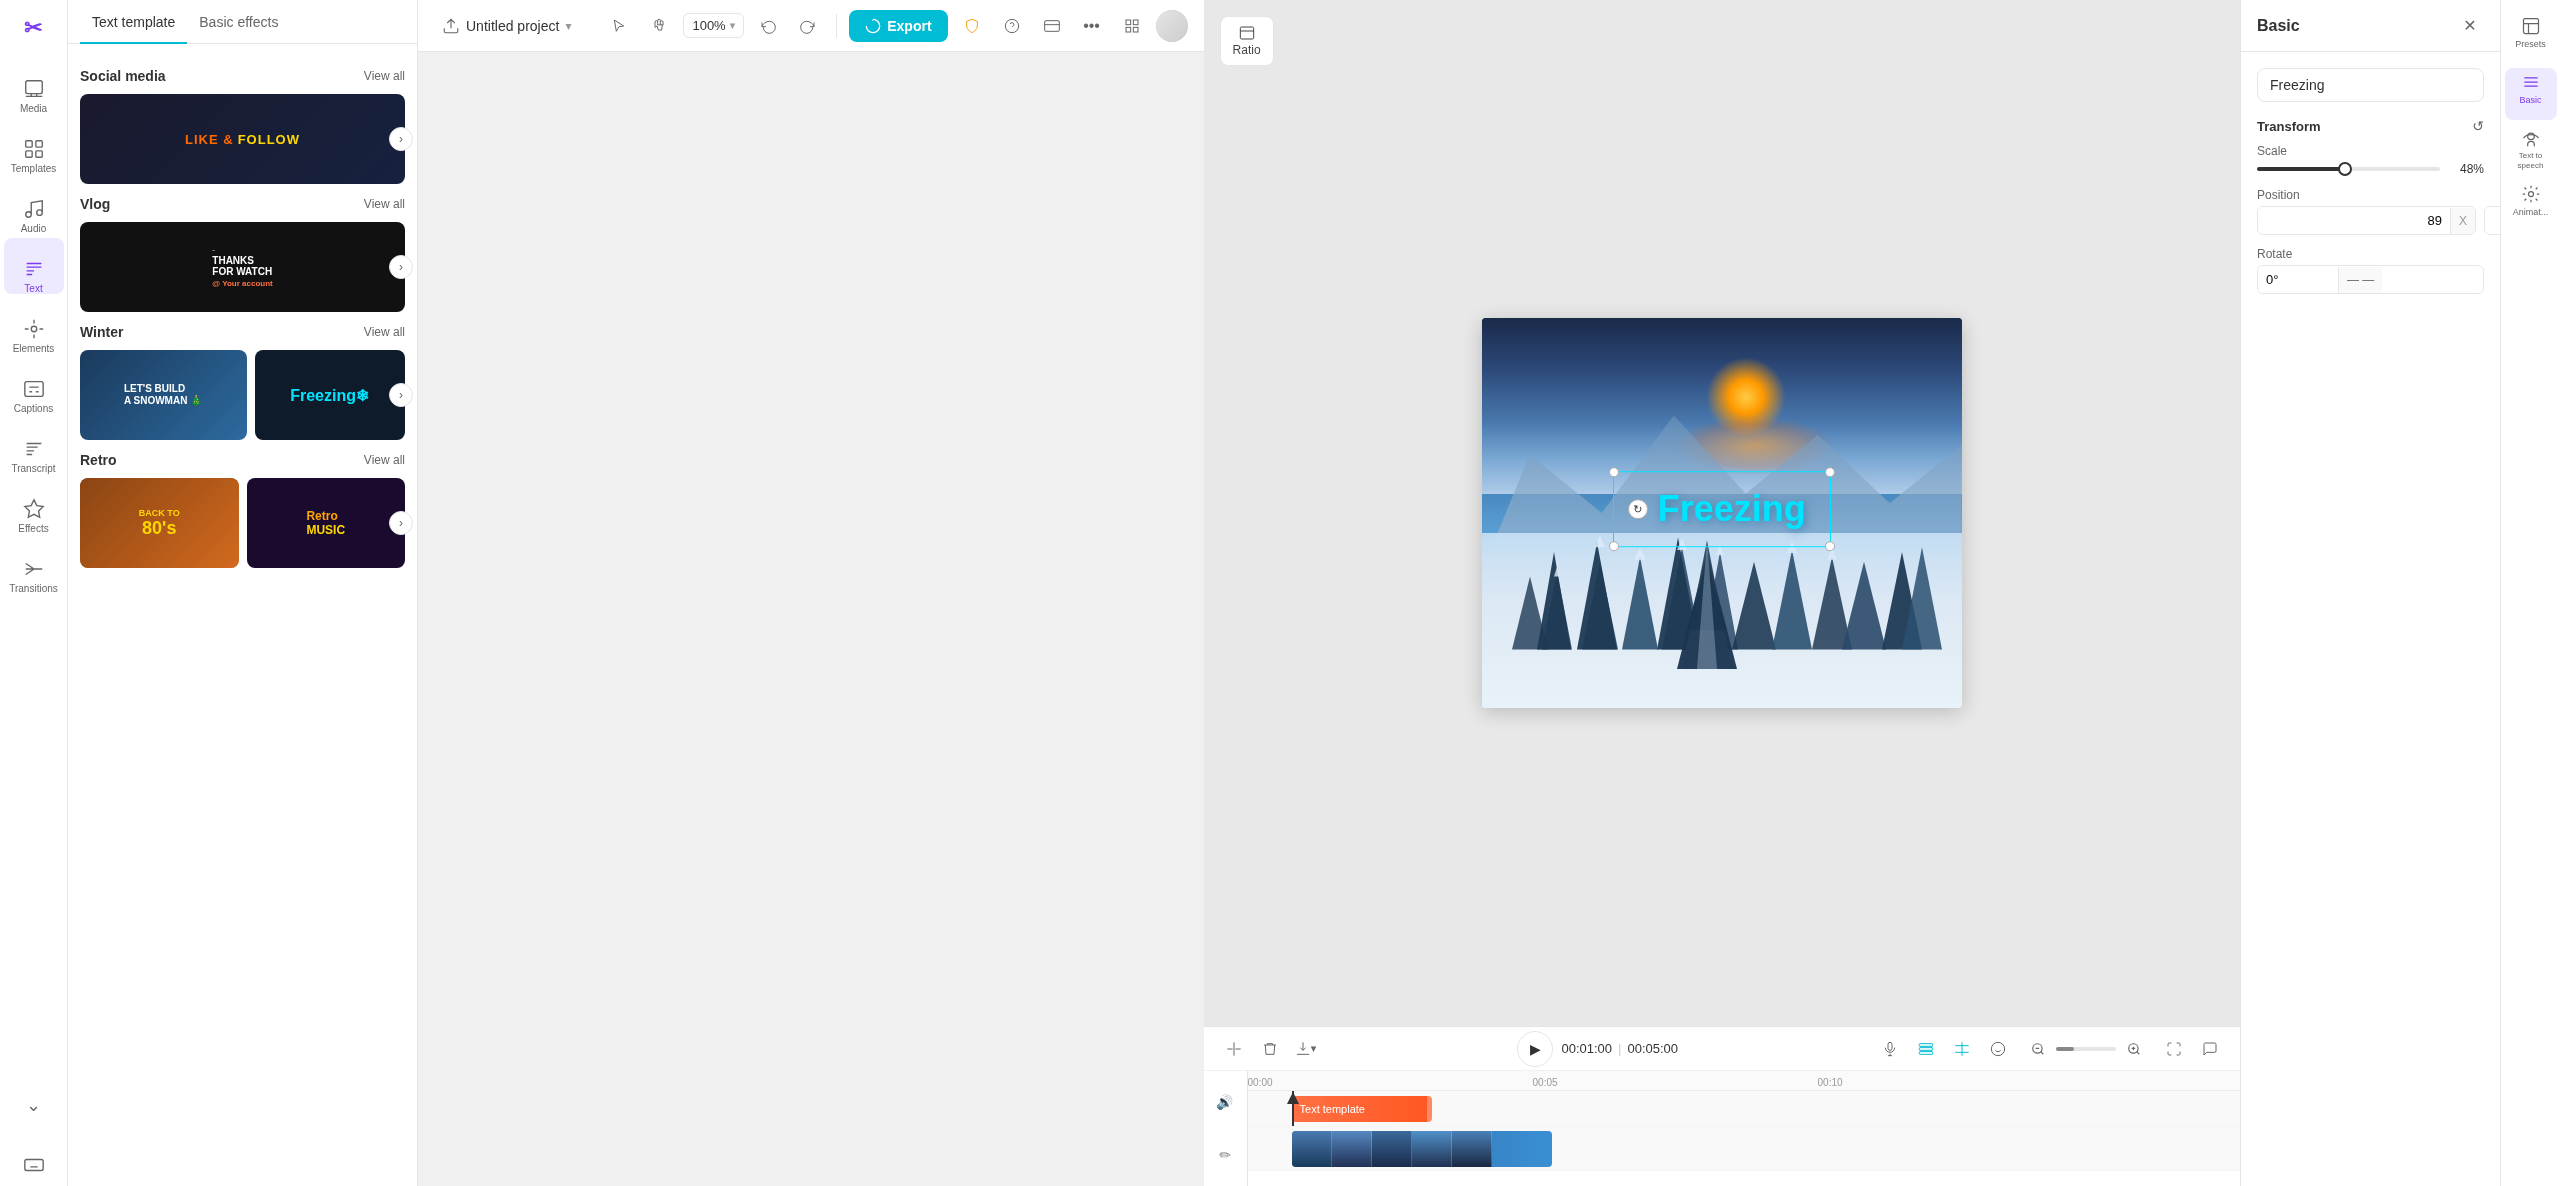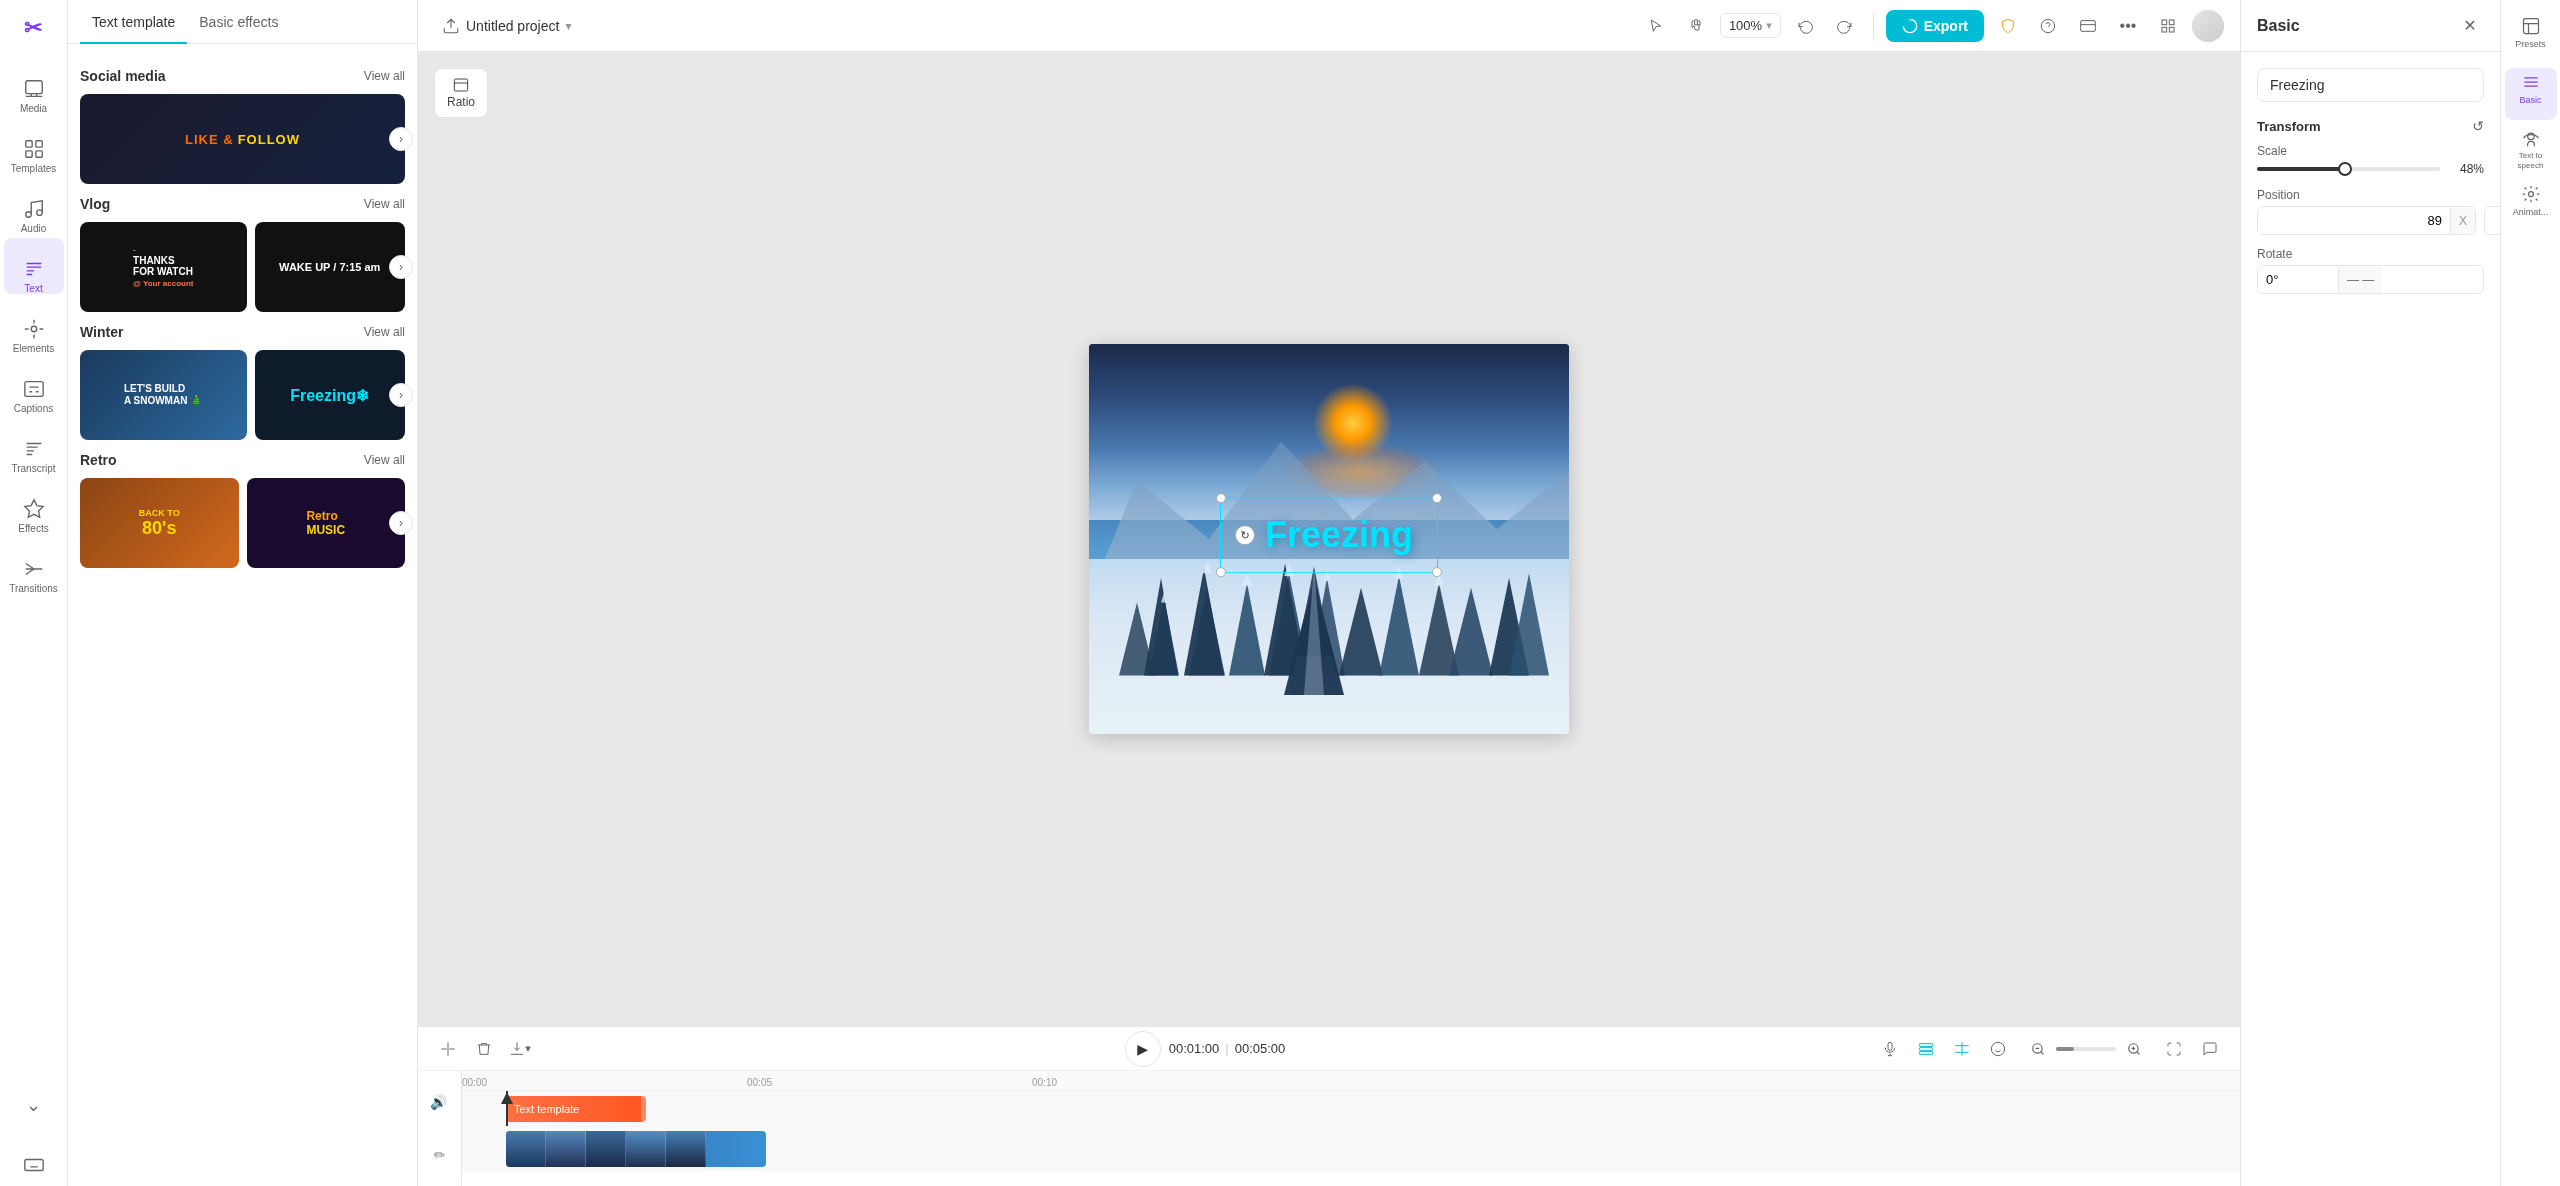--- a/index.html
+++ b/index.html
@@ -144,21 +144,20 @@
       font-size: 11px; font-weight: 900; color: #FFD700; text-align: center;
     }
     .card-retro-music {
       background: #1a0a2e; font-size: 12px; font-weight: 900; color: #ffa500;
     }
 
     
     .main-area {
       flex: 1;
       display: flex;
-      flex-direction: column;
       background: #f0f0f0;
       overflow: hidden;
     }
 
     
     .topbar {
       height: 52px;
       background: #fff;
       border-bottom: 1px solid #e5e5e5;
       display: flex;
@@ -592,25 +591,20 @@
     <div class="section-header">
       <span class="section-title">Vlog</span>
       <span class="view-all">View all</span>
     </div>
     <div class="template-row">
       <div class="template-card card-thanks">
         <div style="text-align:left;padding:8px;">
           <div style="font-size:8px;color:#aaa;">-</div>
           <div style="font-size:10px;font-weight:900;color:#fff;line-height:1.1;">THANKS<br>FOR WATCH</div>
           <div style="font-size:8px;color:#ff7043;margin-top:2px;">@ Your account</div>
-        </div>
-      </div>
-      <div class="template-card card-wakeup">
-        <div style="text-align:center;">
-          <div style="font-size:11px;font-weight:700;color:#fff;">WAKE UP / 7:15 am</div>
         </div>
       </div>
       <div class="row-arrow">›</div>
     </div>
 
     <div class="section-header">
       <span class="section-title">Winter</span>
       <span class="view-all">View all</span>
     </div>
     <div class="template-row">

